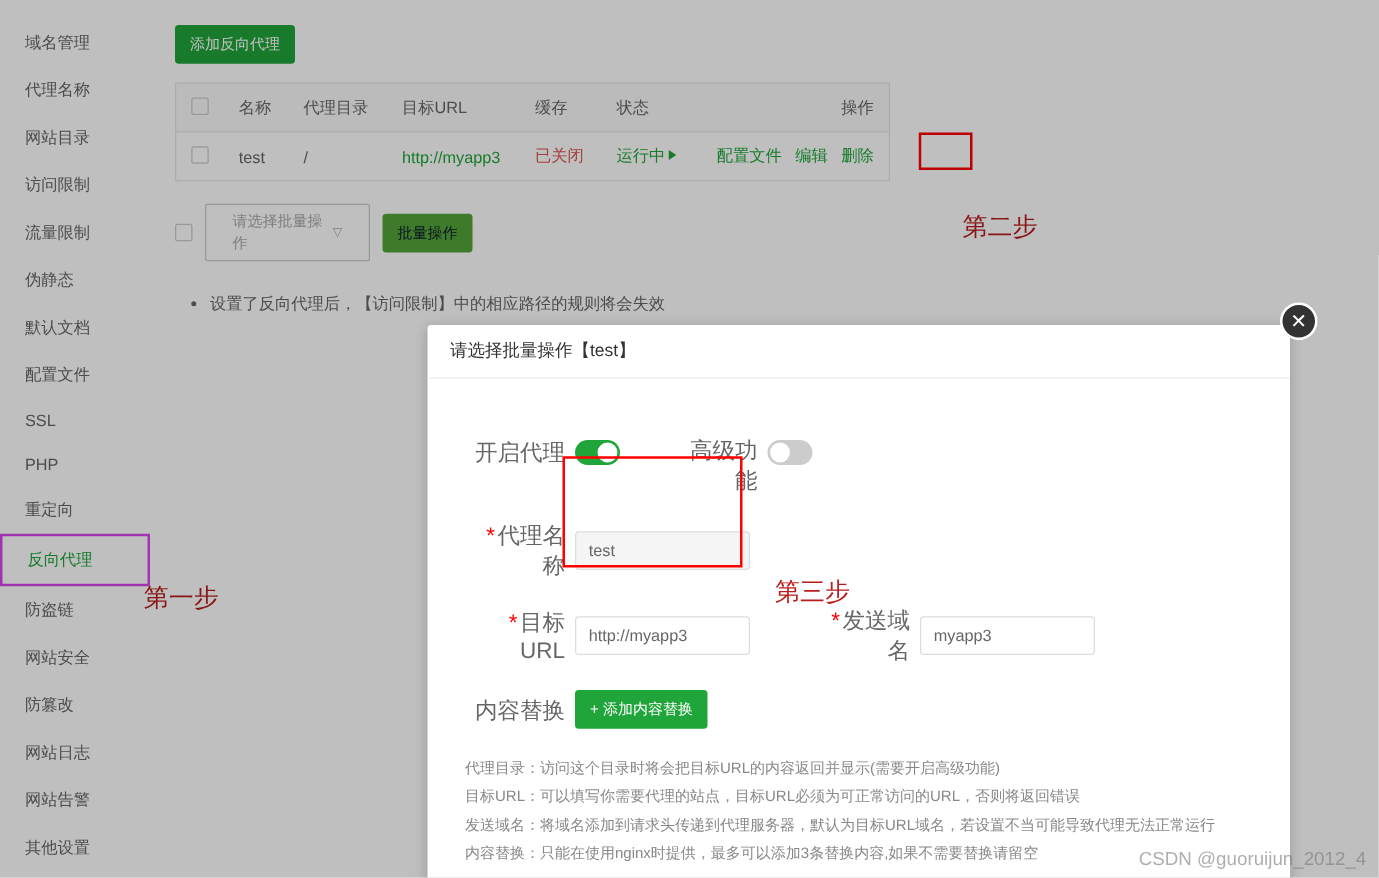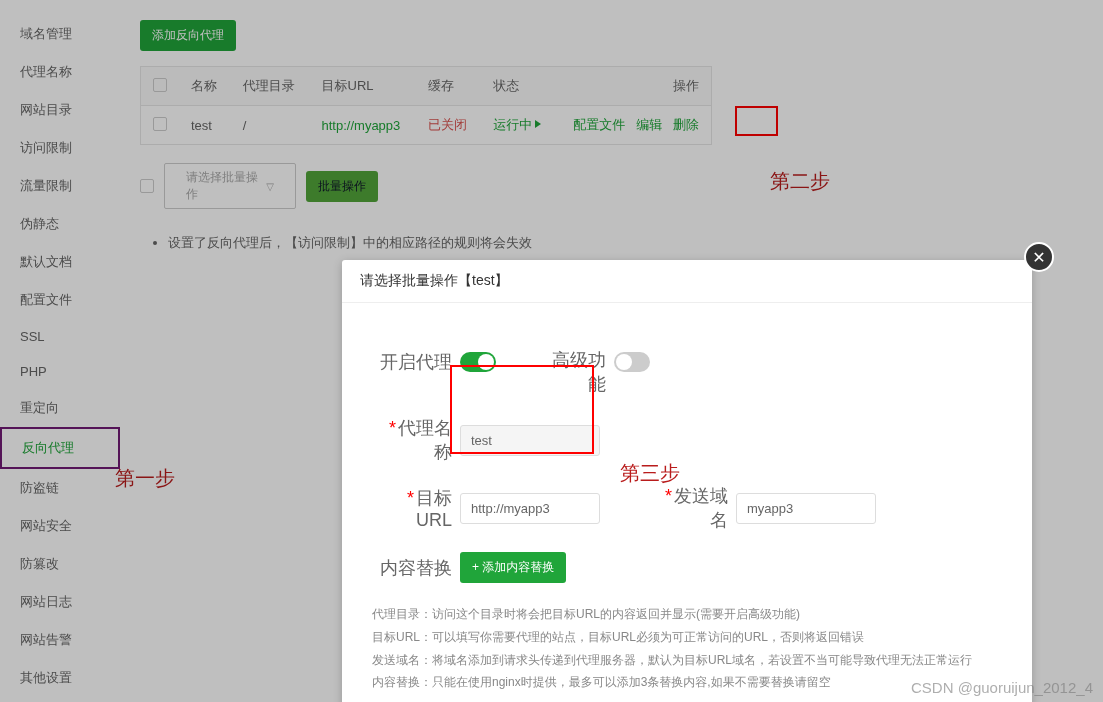--- a/index.html
+++ b/index.html
@@ -1,20 +1,20 @@
 <!DOCTYPE html>
 <html><head>
   <meta charset="utf-8">
   <style>
     * { box-sizing: border-box; margin: 0; padding: 0; }
     body { font-family: "Microsoft YaHei", Arial, sans-serif; font-size: 13px; color: #555; background: #fff; width: 1103px; height: 702px; overflow: hidden; position: relative; }
     .container { display: flex; height: 100%; }
     .sidebar { width: 120px; background: #fff; padding-top: 15px; }
     .sidebar-item { padding: 10px 20px; color: #666; cursor: pointer; }
-    .sidebar-item.active { color: #20a53a; border: 2px solid #701a75; }
+    .sidebar-item.active { color: #20a53a; border: 2px solid #d946ef; }
     .main { flex: 1; padding: 20px; background: #fff; position: relative; }
     .btn-primary { background: #20a53a; color: #fff; border: none; padding: 7px 12px; border-radius: 3px; cursor: pointer; font-size: 12px; }
     .btn-secondary { background: #52a53a; color: #0f172a; border: none; padding: 7px 12px; border-radius: 3px; cursor: pointer; font-size: 12px; }
     .btn-cancel { background: #ddd; color: #888; border: none; padding: 7px 18px; border-radius: 3px; cursor: pointer; font-size: 16px; }
     .btn-confirm { background: #20a53a; color: #fff; border: none; padding: 7px 8px; border-radius: 3px; cursor: pointer; font-size: 13px; }
     .table { width: 572px; border: 1px solid #e6e6e6; border-collapse: collapse; margin-top: 15px; }
     .table th, .table td { padding: 10px 12px; text-align: left; font-weight: normal; font-size: 13px; color: #666; }
     .table th { background: #fafafa; }
     .table td { border-top: 1px solid #e6e6e6; }
     .checkbox { width: 14px; height: 14px; border: 1px solid #ccc; display: inline-block; border-radius: 2px; }

